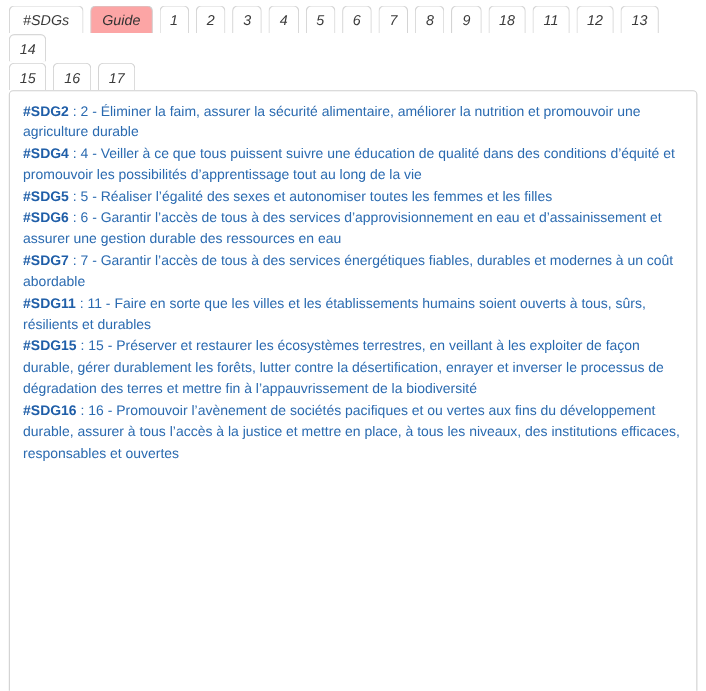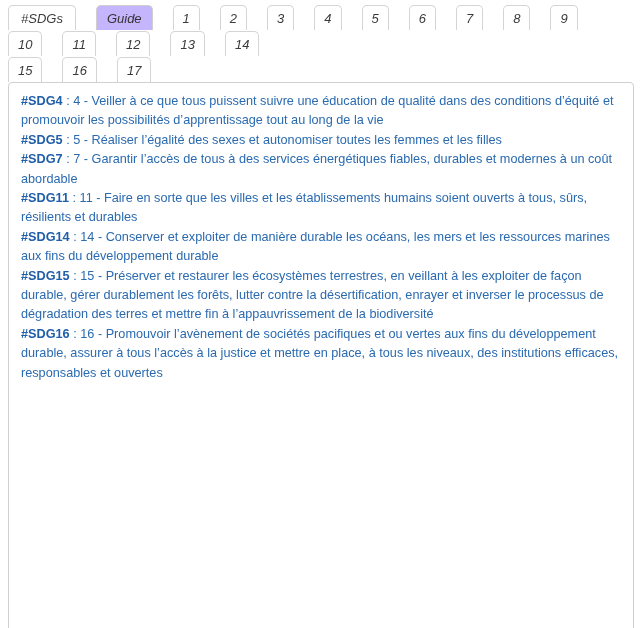--- a/index.html
+++ b/index.html
@@ -33,21 +33,21 @@
   }
 
   .tab {
     position: relative;
     display: inline-flex;
     align-items: center;
     justify-content: center;
     box-sizing: border-box;
     min-width: 30px;
     height: 25px;
-    margin: 1px 20px 0 0;
+    margin: 1px 6px 0 0;
     padding: 0 10px;
     border: 1px solid #d4d4d4;
     border-bottom: none;
     border-radius: 5px 5px 0 0;
     background: #ffffff;
     color: #3b3b3b;
     font-family: "Liberation Sans", sans-serif;
     font-size: 13px;
     font-style: italic;
     line-height: 23px;
@@ -60,21 +60,21 @@
     padding: 0 9px;
     min-width: 26px;
   }
 
   .tab.first-tab {
     font-style: italic;
     padding: 0 12px;
   }
 
   .tab.active {
-    background: #c4b5fd;
+    background: #fca5a5;
     border-color: #cfcfcf;
     color: #333;
     z-index: 3;
   }
 
   
   .tab-strip .row-break {
     flex-basis: 100%;
     height: 0;
   }
@@ -154,21 +154,21 @@
       <div class="tab numeric">
         <span>7</span>
       </div>
       <div class="tab numeric">
         <span>8</span>
       </div>
       <div class="tab numeric">
         <span>9</span>
       </div>
       <div class="tab numeric">
-        <span>10</span>
+        <span>18</span>
       </div>
       <div class="tab numeric">
         <span>11</span>
       </div>
       <div class="tab numeric">
         <span>12</span>
       </div>
       <div class="tab numeric">
         <span>13</span>
       </div>
@@ -182,23 +182,24 @@
       <div class="tab numeric">
         <span>16</span>
       </div>
       <div class="tab numeric">
         <span>17</span>
       </div>
     </div>
 
   <div class="panel">
     <ul class="sdg-list" id="sdg-list">
+        <li class="sdg-line"><span class="sdg-tag">#SDG2</span><span class="sdg-sep"> : </span><span class="sdg-text">2 - Éliminer la faim, assurer la sécurité alimentaire, améliorer la nutrition et promouvoir une agriculture durable</span></li>
         <li class="sdg-line"><span class="sdg-tag">#SDG4</span><span class="sdg-sep"> : </span><span class="sdg-text">4 - Veiller à ce que tous puissent suivre une éducation de qualité dans des conditions d’équité et promouvoir les possibilités d’apprentissage tout au long de la vie</span></li>
         <li class="sdg-line"><span class="sdg-tag">#SDG5</span><span class="sdg-sep"> : </span><span class="sdg-text">5 - Réaliser l’égalité des sexes et autonomiser toutes les femmes et les filles</span></li>
+        <li class="sdg-line"><span class="sdg-tag">#SDG6</span><span class="sdg-sep"> : </span><span class="sdg-text">6 - Garantir l’accès de tous à des services d’approvisionnement en eau et d’assainissement et assurer une gestion durable des ressources en eau</span></li>
         <li class="sdg-line"><span class="sdg-tag">#SDG7</span><span class="sdg-sep"> : </span><span class="sdg-text">7 - Garantir l’accès de tous à des services énergétiques fiables, durables et modernes à un coût abordable</span></li>
         <li class="sdg-line"><span class="sdg-tag">#SDG11</span><span class="sdg-sep"> : </span><span class="sdg-text">11 - Faire en sorte que les villes et les établissements humains soient ouverts à tous, sûrs, résilients et durables</span></li>
-        <li class="sdg-line"><span class="sdg-tag">#SDG14</span><span class="sdg-sep"> : </span><span class="sdg-text">14 - Conserver et exploiter de manière durable les océans, les mers et les ressources marines aux fins du développement durable</span></li>
         <li class="sdg-line"><span class="sdg-tag">#SDG15</span><span class="sdg-sep"> : </span><span class="sdg-text">15 - Préserver et restaurer les écosystèmes terrestres, en veillant à les exploiter de façon durable, gérer durablement les forêts, lutter contre la désertification, enrayer et inverser le processus de dégradation des terres et mettre fin à l’appauvrissement de la biodiversité</span></li>
         <li class="sdg-line"><span class="sdg-tag">#SDG16</span><span class="sdg-sep"> : </span><span class="sdg-text">16 - Promouvoir l’avènement de sociétés pacifiques et ou vertes aux fins du développement durable, assurer à tous l’accès à la justice et mettre en place, à tous les niveaux, des institutions efficaces, responsables et ouvertes</span></li>
       </ul>
   </div>
 
 </div>
 
 </body></html>

